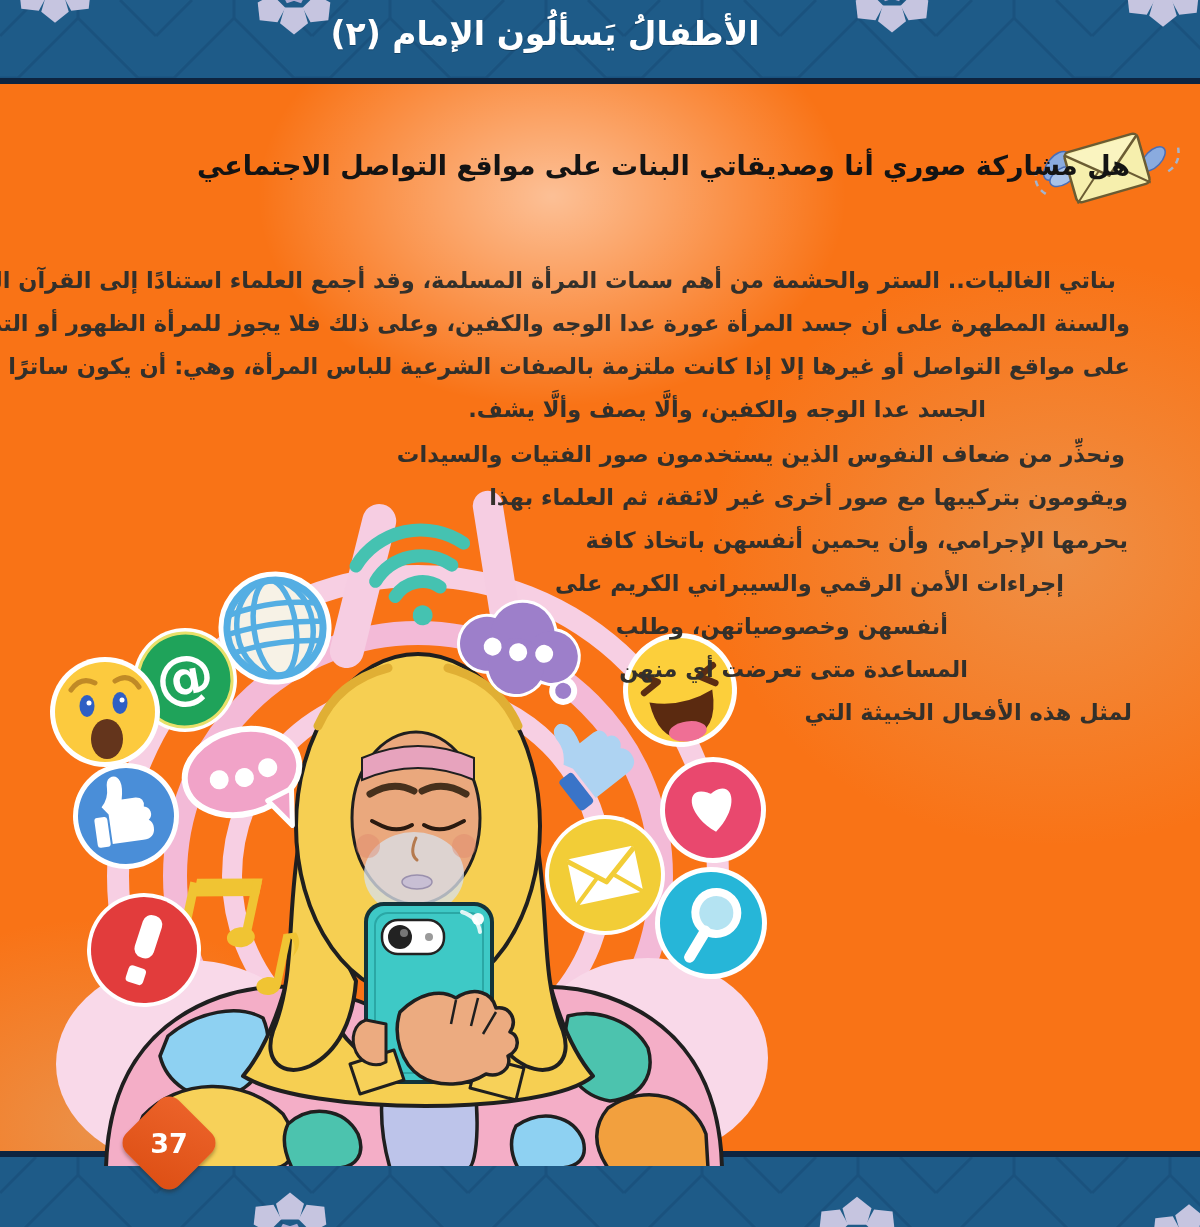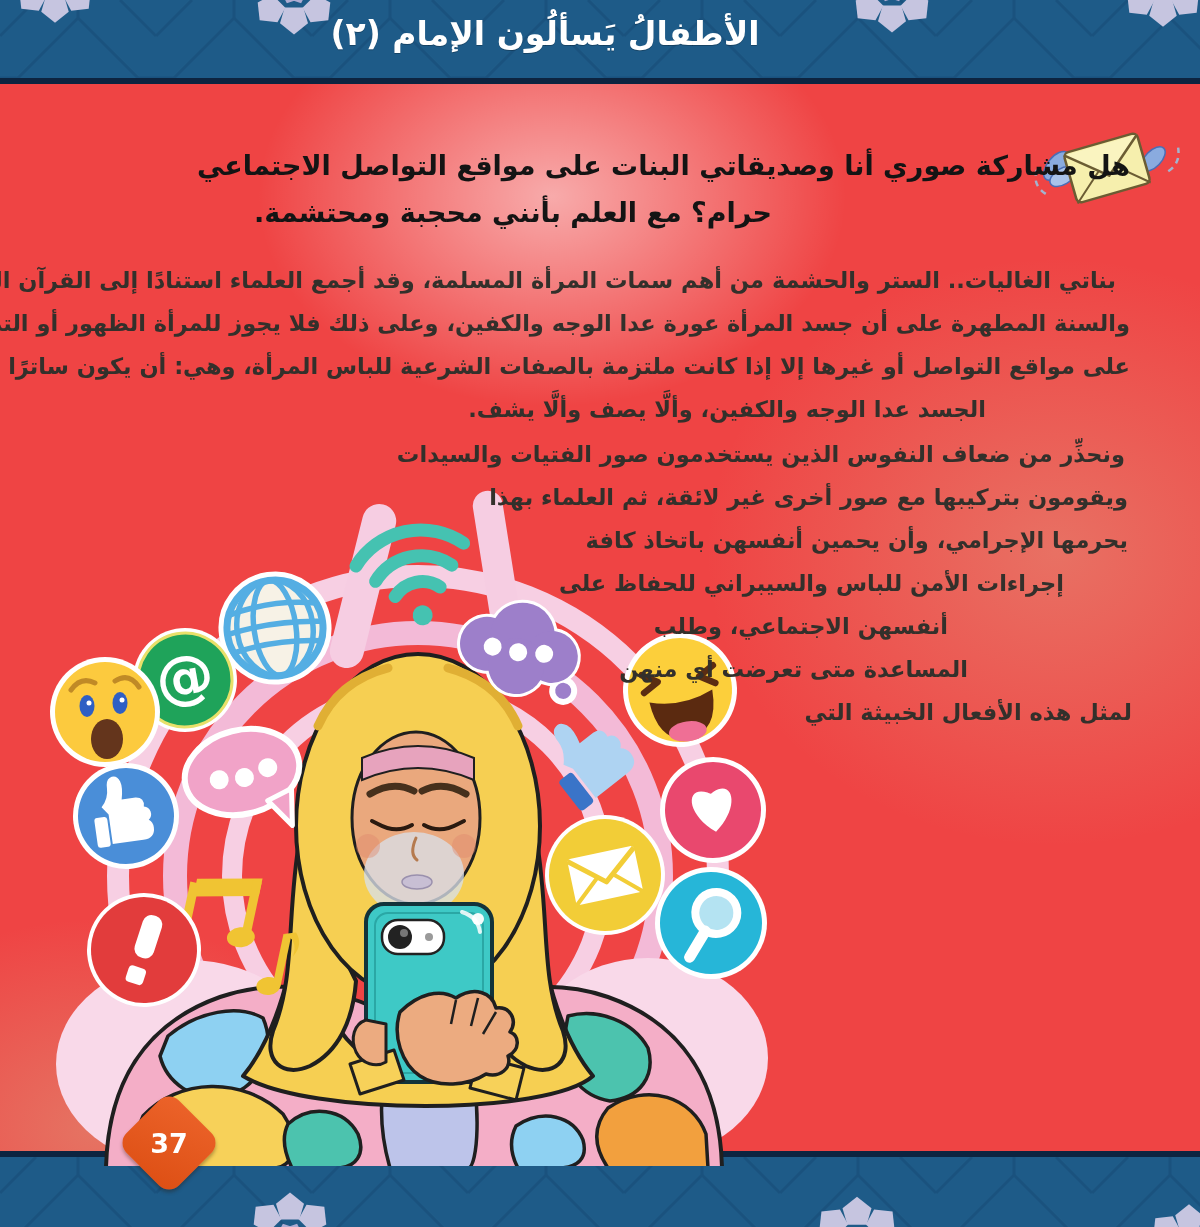--- a/index.html
+++ b/index.html
@@ -1,17 +1,17 @@
 <!DOCTYPE html>
 <html lang="ar" dir="rtl"><head>
 <meta charset="utf-8">
 <style>
   html,body{margin:0;padding:0;}
   body{font-family:"DejaVu Sans", sans-serif;}
-  #page{position:relative;width:1200px;height:1227px;background:#ef4444;overflow:hidden;direction:rtl;}
+  #page{position:relative;width:1200px;height:1227px;background:#f97316;overflow:hidden;direction:rtl;}
   .bg-wash{position:absolute;inset:0;pointer-events:none;
     background:
       radial-gradient(ellipse 420px 300px at 46% 16%, rgba(255,255,255,.55), rgba(255,255,255,0) 70%),
       radial-gradient(ellipse 500px 420px at 88% 45%, rgba(219,196,158,.35), rgba(219,196,158,0) 70%),
       radial-gradient(ellipse 380px 300px at 8% 92%, rgba(214,188,146,.4), rgba(214,188,146,0) 70%);}
   .band{position:absolute;left:0;width:1200px;background:#1e5b88;overflow:hidden;}
   #header-band{top:0;height:78px;border-bottom:6px solid #0d2440;}
   #footer-band{top:1151px;height:76px;border-top:6px solid #0d2440;}
   .band svg.pat{position:absolute;left:0;top:0;}
   .rosette{position:absolute;}
@@ -97,21 +97,20 @@
     <svg class="rosette" style="left:836px;top:-72px" width="112" height="112">
         <use href="#rosette-sym" width="112" height="112"></use>
       </svg>
     <svg class="rosette" style="left:1108px;top:-76px" width="110" height="110">
         <use href="#rosette-sym" width="110" height="110"></use>
       </svg>
     <div class="book-title">الأطفالُ يَسألُون الإمام (٢)</div>
   </div>
 
   <div class="q-line" id="q1">هل مشاركة صوري أنا وصديقاتي البنات على مواقع التواصل الاجتماعي</div>
-  <div class="q-line" id="q2">حرام؟ مع العلم بأنني محجبة ومحتشمة.</div>
 
   <svg id="flying-envelope" width="150" height="100" viewBox="0 0 150 100">
     <g transform="translate(75,52) rotate(-16)">
       <path d="M -66,8 q -12,-14 0,-28" stroke="#a3b4cf" stroke-width="2.5" fill="none" stroke-dasharray="6 5"></path>
       <path d="M 58,20 q 14,-4 16,-20" stroke="#a3b4cf" stroke-width="2.5" fill="none" stroke-dasharray="6 5"></path>
       <ellipse cx="-48" cy="-16" rx="17" ry="9" fill="#8aabdf" stroke="#4a6db5" stroke-width="1.5" transform="rotate(-35 -48 -16)"></ellipse>
       <ellipse cx="-45" cy="-4" rx="14" ry="8" fill="#a9c3ea" stroke="#4a6db5" stroke-width="1.5" transform="rotate(-15 -45 -4)"></ellipse>
       <ellipse cx="47" cy="4" rx="15" ry="8" fill="#8aabdf" stroke="#4a6db5" stroke-width="1.5" transform="rotate(-30 47 4)"></ellipse>
       <rect x="-38" y="-26" width="76" height="52" rx="5" fill="#f6efad" stroke="#6b5c33" stroke-width="2.5"></rect>
       <path d="M -38,-24 L 0,8 L 38,-24" fill="#faf4c0" stroke="#6b5c33" stroke-width="2.5" stroke-linejoin="round"></path>
@@ -120,22 +119,22 @@
   </svg>
 
   <div class="b-line" id="p1l1">بناتي الغاليات.. الستر والحشمة من أهم سمات المرأة المسلمة، وقد أجمع العلماء استنادًا إلى القرآن الكريم</div>
   <div class="b-line" id="p1l2">والسنة المطهرة على أن جسد المرأة عورة عدا الوجه والكفين، وعلى ذلك فلا يجوز للمرأة الظهور أو التصوير</div>
   <div class="b-line" id="p1l3">على مواقع التواصل أو غيرها إلا إذا كانت ملتزمة بالصفات الشرعية للباس المرأة، وهي: أن يكون ساترًا لسائر</div>
   <div class="b-line" id="p1l4">الجسد عدا الوجه والكفين، وألَّا يصف وألَّا يشف.</div>
 
   <div class="b-line" id="p2l1">ونحذِّر من ضعاف النفوس الذين يستخدمون صور الفتيات والسيدات</div>
   <div class="b-line" id="p2l2">ويقومون بتركيبها مع صور أخرى غير لائقة، ثم العلماء بهذا</div>
   <div class="b-line" id="p2l3">يحرمها الإجرامي، وأن يحمين أنفسهن باتخاذ كافة</div>
-  <div class="b-line" id="p2l4">إجراءات الأمن للباس والسيبراني للحفاظ على</div>
-  <div class="b-line" id="p2l5">أنفسهن الاجتماعي، وطلب</div>
+  <div class="b-line" id="p2l4">إجراءات الأمن الرقمي والسيبراني الكريم على</div>
+  <div class="b-line" id="p2l5">أنفسهن وخصوصياتهن، وطلب</div>
   <div class="b-line" id="p2l6">المساعدة متى تعرضت أي منهن</div>
   <div class="b-line" id="p2l7">لمثل هذه الأفعال الخبيثة التي</div>
 
   <svg id="illustration" width="732" height="690" viewBox="0 0 732 690">
 
     <g fill="none">
       <circle cx="370" cy="400" r="300" stroke="#f7cfe3" stroke-width="22"></circle>
       <circle cx="370" cy="400" r="243" stroke="#f3bad7" stroke-width="24"></circle>
       <circle cx="370" cy="400" r="186" stroke="#f7cfe3" stroke-width="20"></circle>
       <ellipse cx="140" cy="588" rx="132" ry="104" fill="#f9d9e9"></ellipse>

